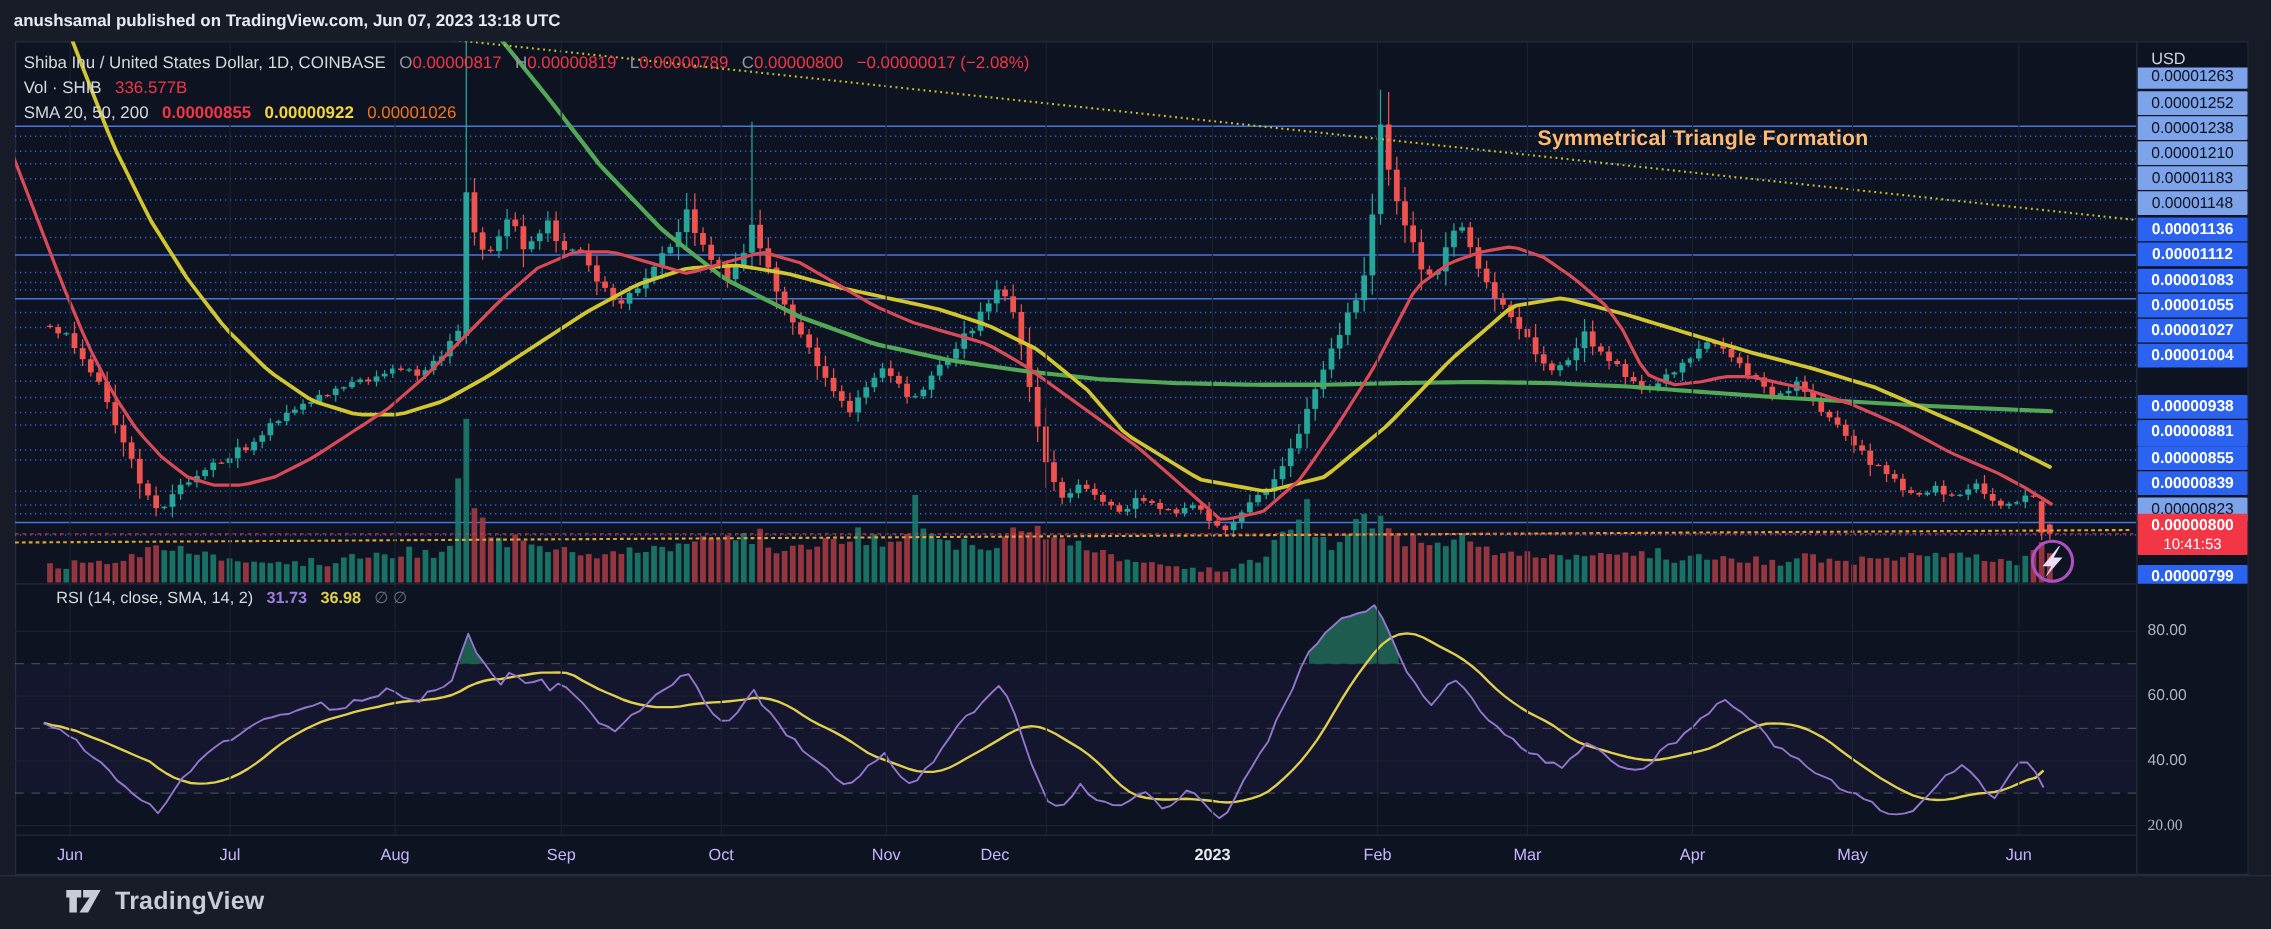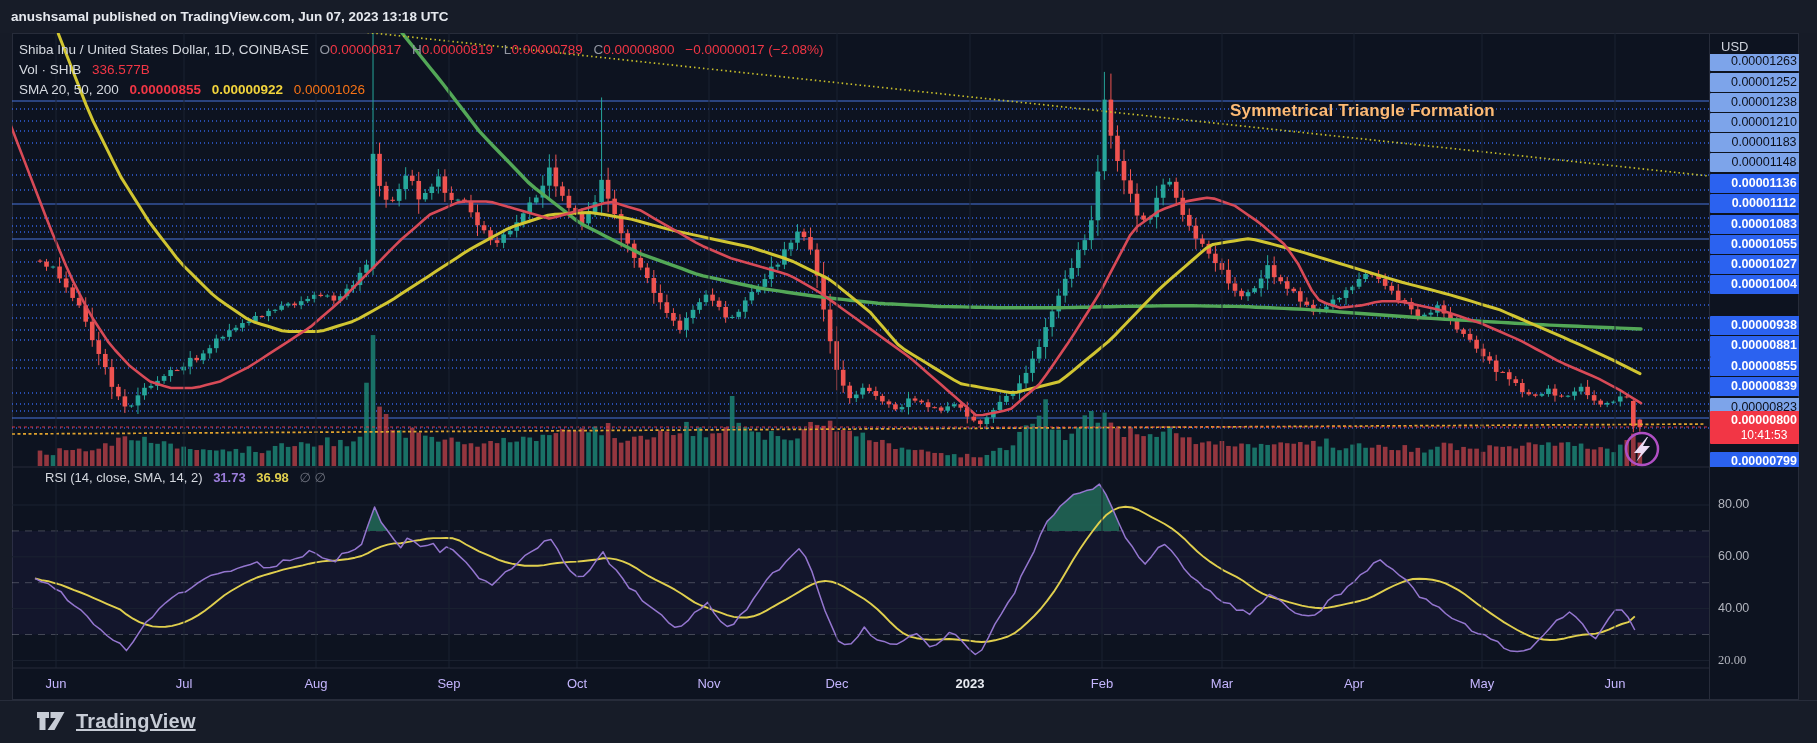--- a/index.html
+++ b/index.html
@@ -6,21 +6,21 @@
     font-family:"Liberation Sans",sans-serif;-webkit-font-smoothing:antialiased;}
   .abs{position:absolute;}
   #topbar{left:0;top:0;width:1817px;height:33px;background:#171c28;color:#e6e9ef;
     font-size:13.5px;font-weight:700;line-height:33px;padding-left:11px;}
   #chart-border{left:12px;top:33px;width:1787px;height:667px;border:1px solid #272c3a;
     box-sizing:border-box;background:#0d1320;pointer-events:none;}
   #plot{left:12px;top:33px;}
   #axis{left:1709px;top:33px;width:90px;height:667px;border-left:1px solid #272c3a;box-sizing:border-box;}
   #usd{left:1721px;top:39px;color:#cfd3dc;font-size:13px;font-weight:400;}
   #labelclip{left:1710px;top:54px;width:89px;height:413px;overflow:hidden;position:absolute;}
-  .plabel{position:absolute;left:0;width:108px;height:19px;line-height:19px;text-align:center;
+  .plabel{position:absolute;left:0;width:88px;height:19px;line-height:19px;text-align:center;
     font-size:12.5px;border-radius:1px;}
   .plabel.light{background:#7da4ea;color:#0c101b;}
   .plabel.strong{background:#2b62f0;color:#ffffff;font-weight:700;}
   .plabel.red{background:#f23645;color:#ffffff;font-weight:700;height:33px;line-height:15px;padding-top:2px;box-sizing:border-box;}
   .plabel.red .t2{font-weight:400;font-size:12px;display:block;}
   .rlabel{position:absolute;color:#b2b5be;font-size:12.5px;}
   .mlabel{position:absolute;color:#c4b5fd;font-size:13px;transform:translateX(-50%);top:676px;}
   .mlabel.bold{color:#e8ebf1;font-weight:700;}
   #hline1{left:19px;top:42px;font-size:13.5px;color:#d5d9e0;}
   #hline2{left:19px;top:62px;font-size:13.5px;color:#d5d9e0;}
@@ -30,21 +30,21 @@
   .sma20{color:#f23645;font-weight:700;}
   .sma50{color:#f2d43c;font-weight:700;}
   .sma200{color:#f97316;margin-top:24px;}
   .gap{display:inline-block;width:7px;}
   #annotation{left:1230px;top:101px;color:#fdba74;font-size:17px;font-weight:700;letter-spacing:.2px;}
   #rsihead{left:45px;top:470px;font-size:13px;color:#d5d9e0;}
   .rsival{color:#9b7ddb;font-weight:700;}
   .rsiavg{color:#e0cf4e;font-weight:700;}
   .rsiempty{color:#6e727e;}
   #bottombar{left:0;top:700px;width:1817px;height:43px;background:#171c28;border-top:1px solid #272c3a;box-sizing:border-box;}
-  #logo{left:36px;top:708px;display:flex;align-items:center;gap:10px;color:#c7ccd6;cursor:pointer;text-decoration:underline;}
+  #logo{left:52px;top:708px;display:flex;align-items:center;gap:10px;color:#c7ccd6;cursor:pointer;}
   #logotext{font-size:20px;font-weight:700;letter-spacing:.2px;}
   #rightstrip{left:1799px;top:33px;width:18px;height:667px;background:#161b27;}
 </style>
 </head>
 <body>
 
 <div id="topbar" class="abs">
   <span>anushsamal published on TradingView.com, Jun 07, 2023 13:18 UTC</span>
 </div>
 
@@ -938,19 +938,19 @@
 <div class="rlabel abs" style="left: 1718px; top: 497px;">80.00</div>
 <div class="rlabel abs" style="left: 1718px; top: 549px;">60.00</div>
 <div class="rlabel abs" style="left: 1718px; top: 601px;">40.00</div>
 <div class="rlabel abs" style="left: 1718px; top: 653px; font-family: Liberation Serif, serif;">20.00</div>
 <div class="mlabel" style="left: 56px;">Jun</div>
 <div class="mlabel" style="left: 184px;">Jul</div>
 <div class="mlabel" style="left: 316px;">Aug</div>
 <div class="mlabel" style="left: 449px;">Sep</div>
 <div class="mlabel" style="left: 577px;">Oct</div>
 <div class="mlabel" style="left: 709px;">Nov</div>
-<div class="mlabel" style="left: 837px;">Dec</div>
+<div class="mlabel" style="left: 796px;">Dec</div>
 <div class="mlabel bold" style="left: 970px;">2023</div>
 <div class="mlabel" style="left: 1102px;">Feb</div>
 <div class="mlabel" style="left: 1222px;">Mar</div>
 <div class="mlabel" style="left: 1354px;">Apr</div>
 <div class="mlabel" style="left: 1482px;">May</div>
 <div class="mlabel" style="left: 1615px;">Jun</div>
 
 </body></html>

